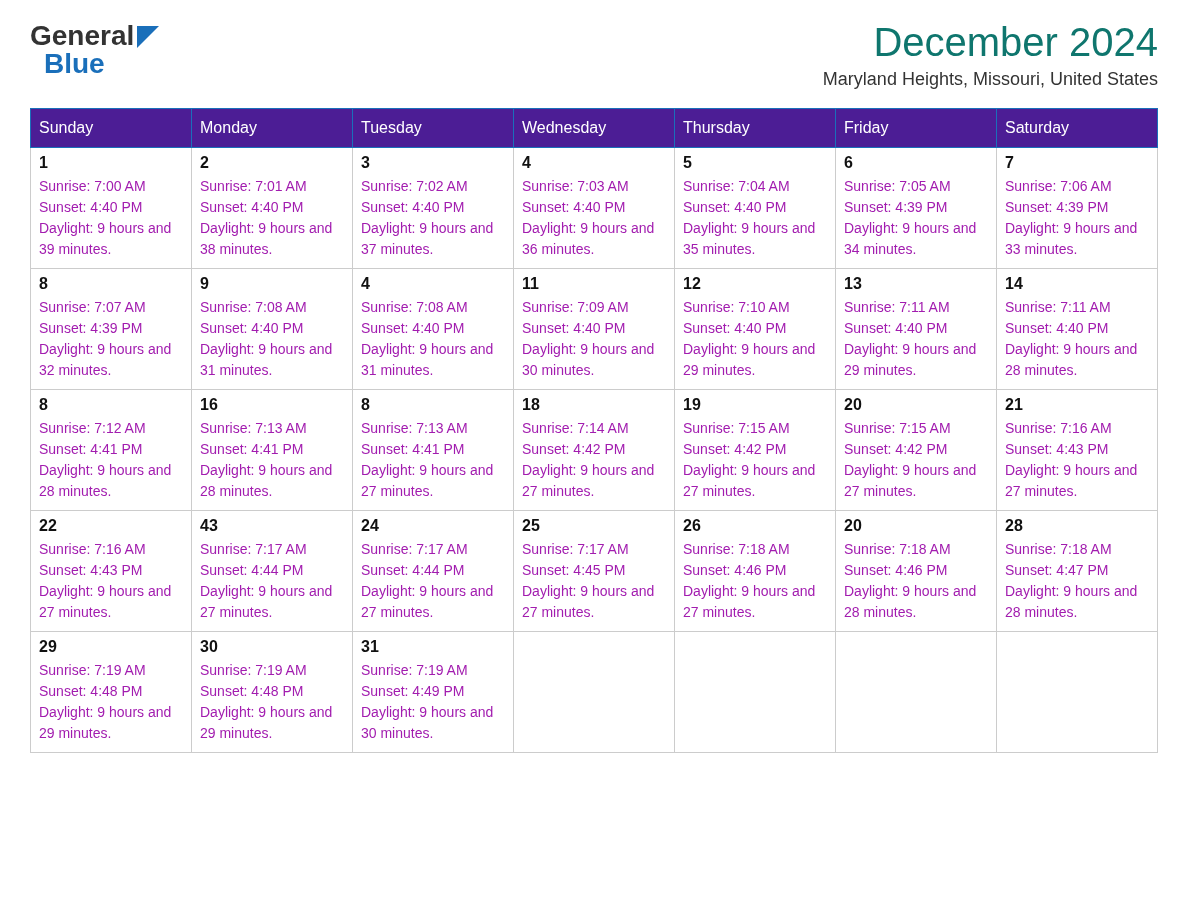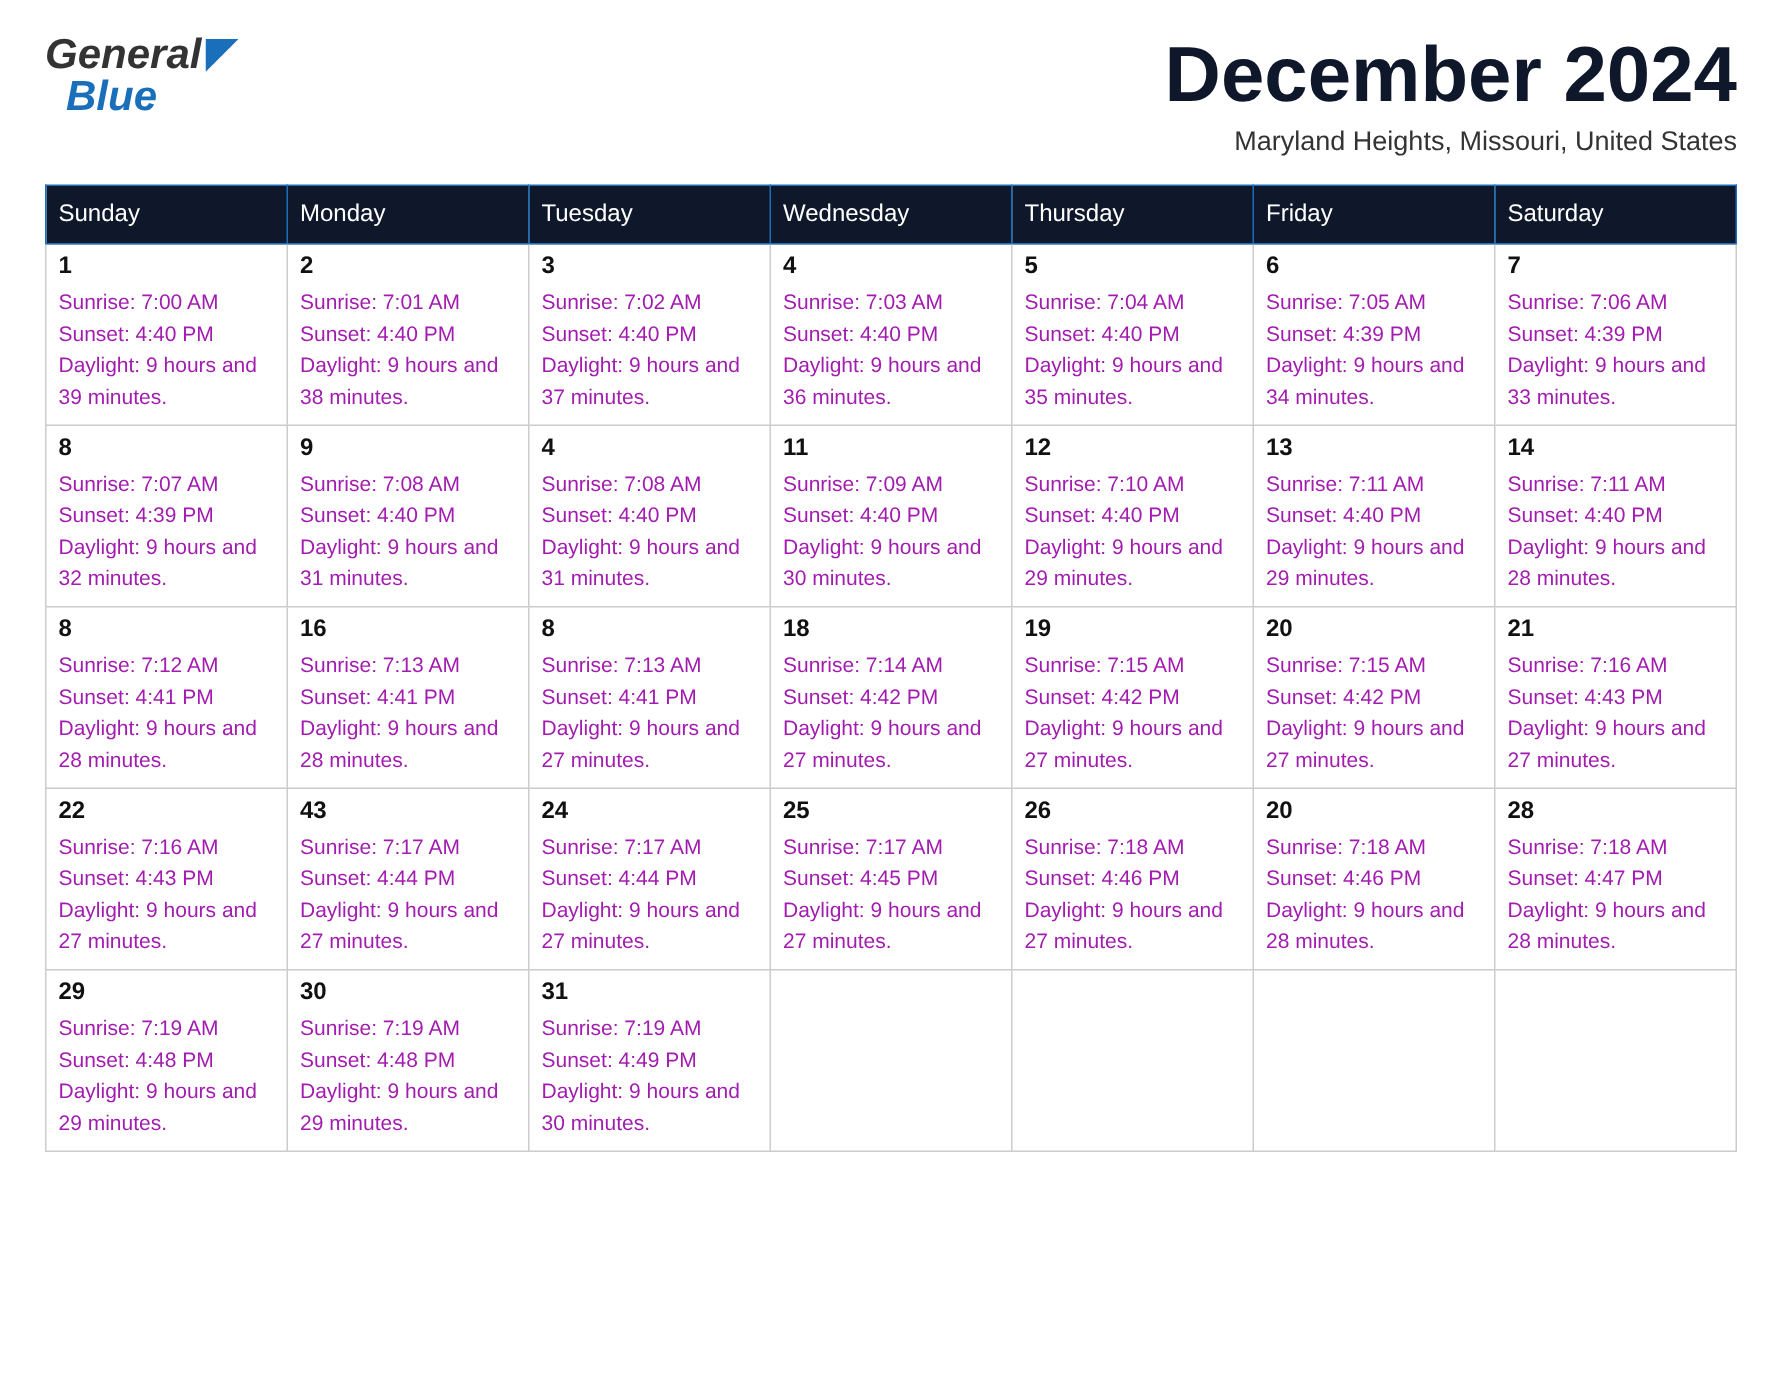--- a/index.html
+++ b/index.html
@@ -13,21 +13,20 @@
     .header {
       display: flex;
       justify-content: space-between;
       align-items: flex-start;
       margin-bottom: 18px;
     }
     .logo {
       display: flex;
       flex-direction: column;
       align-items: flex-start;
-      font-style: italic;
     }
     .logo-text {
       display: flex;
       align-items: center;
     }
     .logo-general {
       font-size: 28px;
       font-weight: bold;
       color: #333;
       font-family: Arial, sans-serif;
@@ -37,36 +36,36 @@
       font-weight: bold;
       color: #1a6fba;
       font-family: Arial, sans-serif;
       margin-top: -4px;
       margin-left: 14px;
     }
     .title-section {
       text-align: right;
     }
     .month-title {
-      font-size: 52px;
-      font-weight: bold;
-      color: #0f172a;
+      font-size: 40px;
+      font-weight: normal;
+      color: #0f766e;
     }
     .location-subtitle {
       font-size: 18px;
       color: #333;
       margin-top: 4px;
     }
     .calendar {
       width: 100%;
       border-collapse: collapse;
       border: 1.5px solid #1a6fba;
     }
     .calendar th {
-      background-color: #0f172a;
+      background-color: #4c1d95;
       color: #fff;
       font-size: 16px;
       font-weight: normal;
       padding: 10px 8px;
       text-align: left;
       border: 1px solid #1a6fba;
     }
     .calendar td {
       vertical-align: top;
       padding: 6px 8px 8px 8px;

